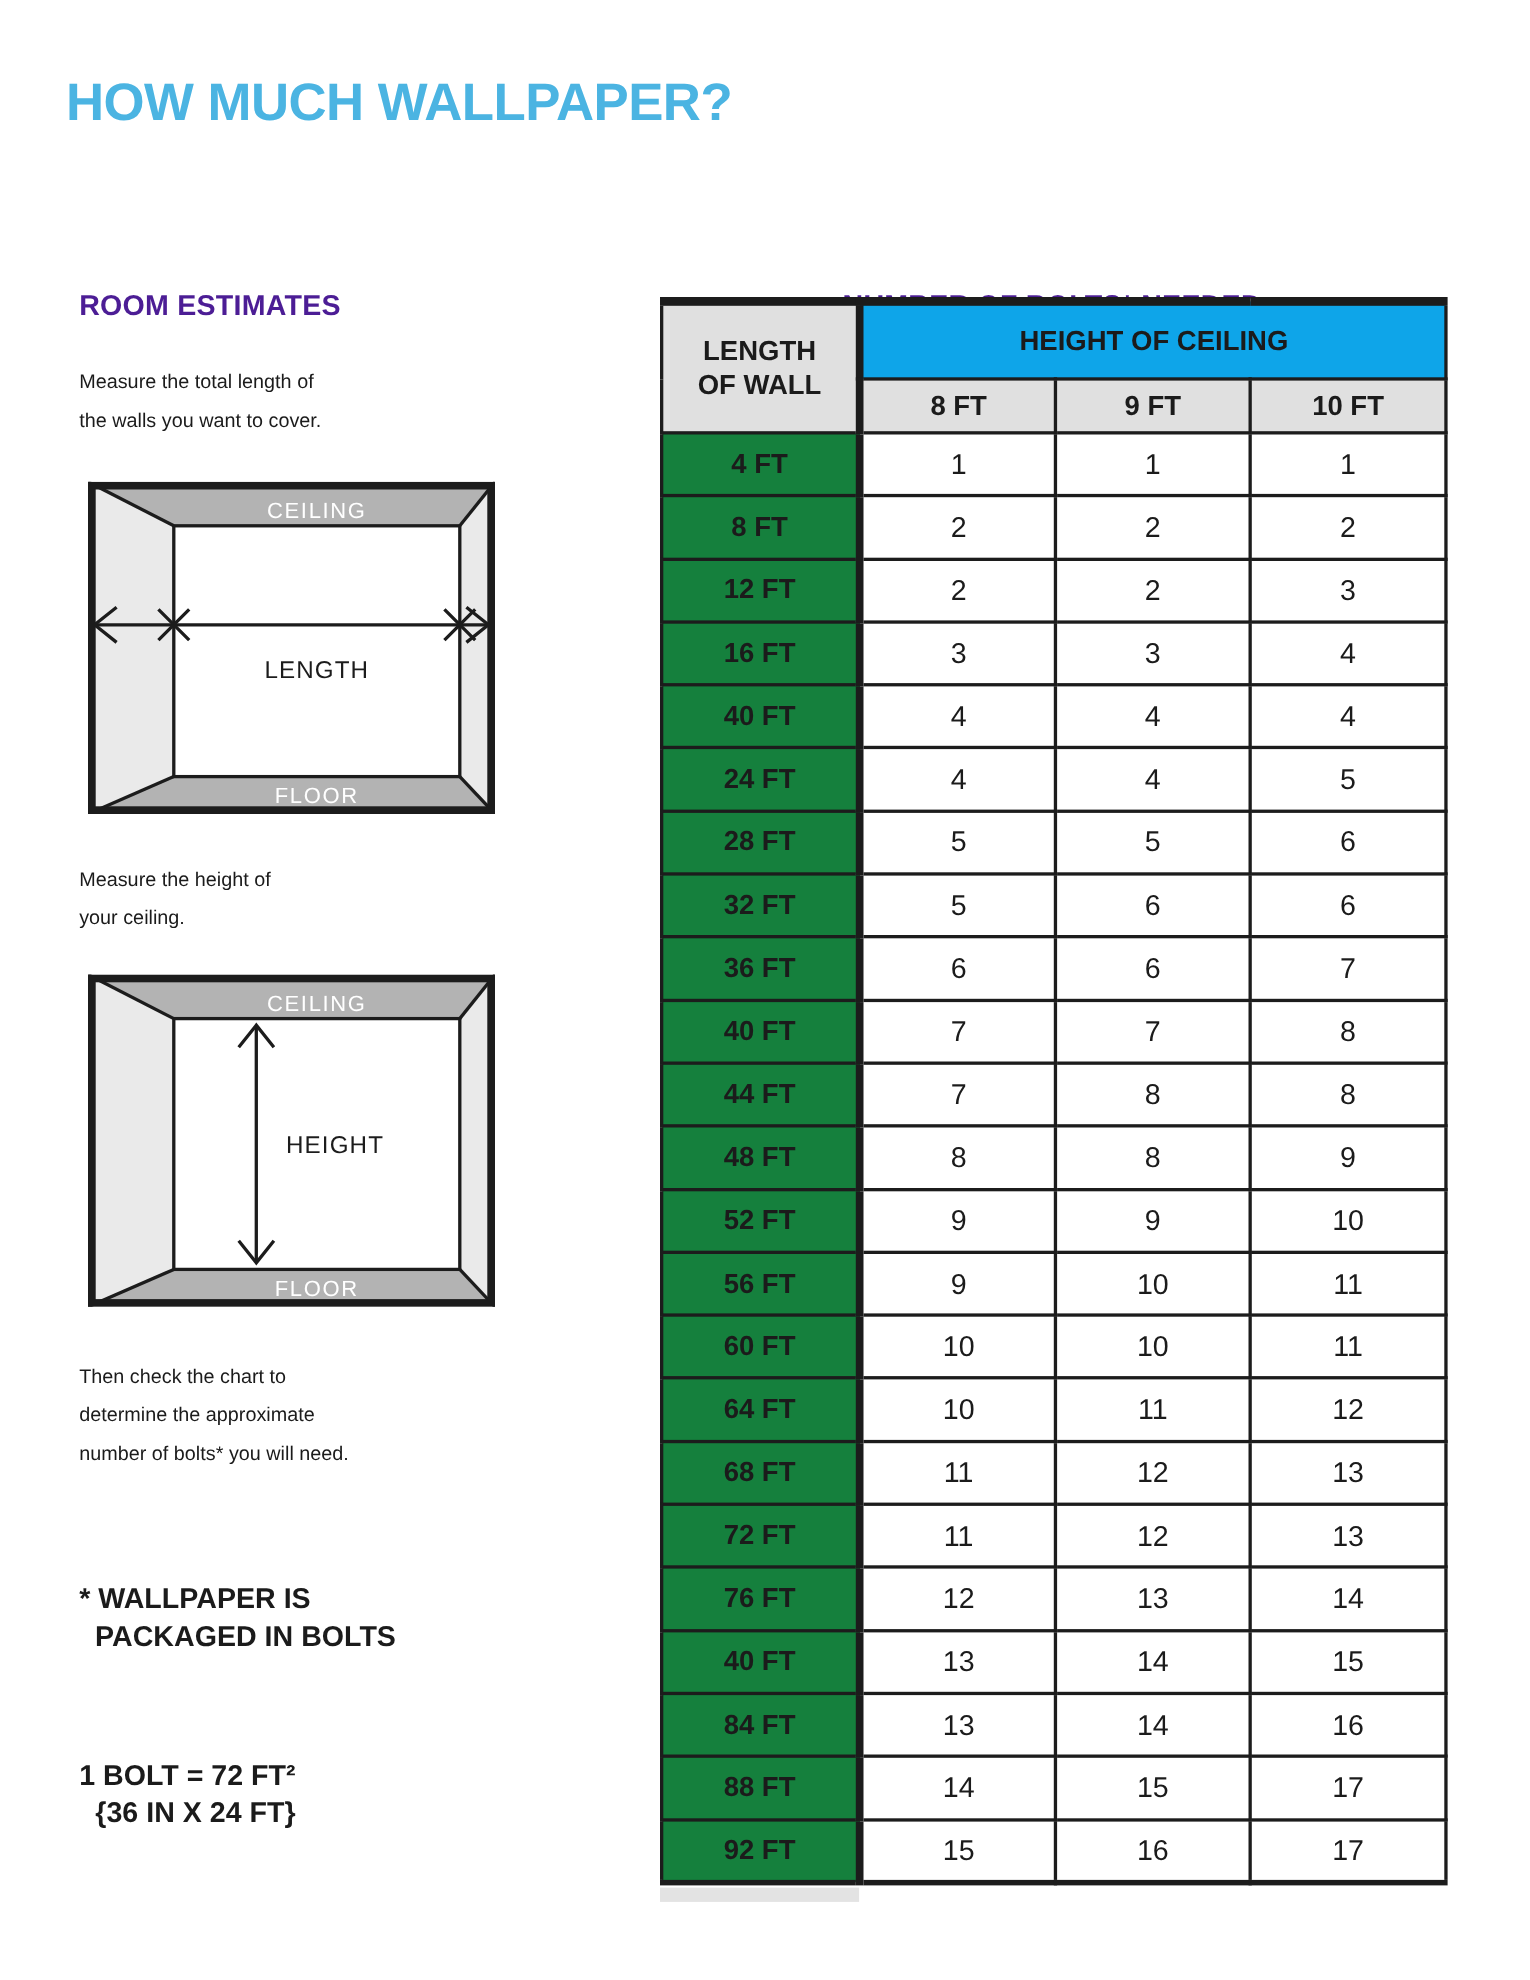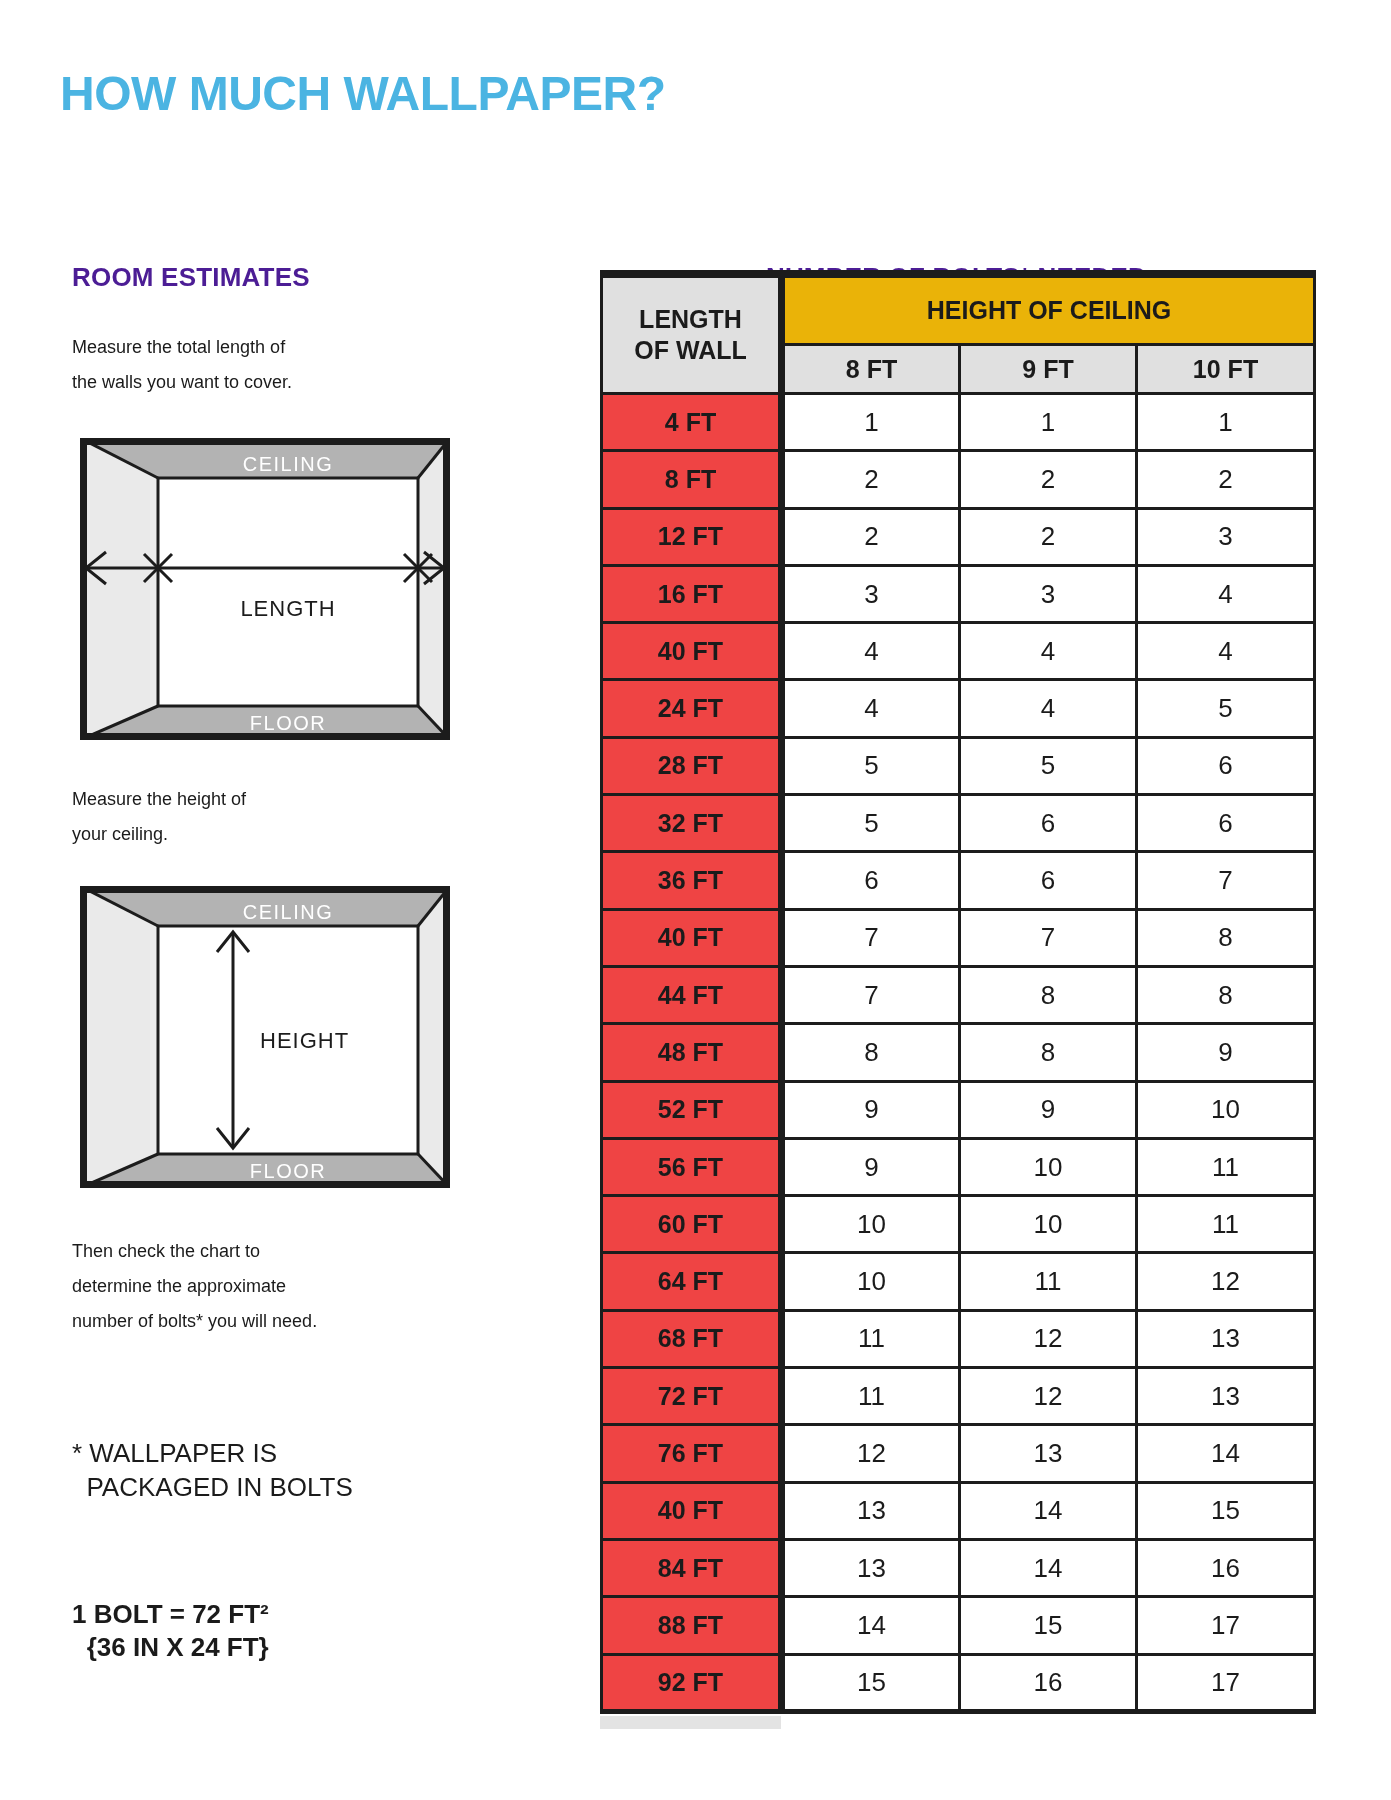--- a/index.html
+++ b/index.html
@@ -8,41 +8,41 @@
     font-family:"Liberation Sans", sans-serif;color:#1b1b1b;overflow:hidden;
   }
   .abs{position:absolute;}
   .page-title{
     left:60px;top:66px;font-size:48px;font-weight:bold;color:#4bb4e2;letter-spacing:-0.5px;
   }
   .section-heading{
     font-size:26px;font-weight:bold;color:#4c1d95;letter-spacing:0.2px;
   }
   .para{font-size:18px;line-height:35px;white-space:pre-line;}
-  .footnote{font-size:26px;font-weight:normal;line-height:34px;white-space:pre-wrap;}
+  .footnote{font-size:26px;font-weight:bold;line-height:34px;white-space:pre-wrap;}
   .bolt-def{font-size:26px;font-weight:bold;line-height:33px;white-space:pre-line;}
 
   .table-heading{left:600px;top:262px;width:713px;text-align:center;}
 
   table.bolt-table{
     left:600px;top:270px;width:713px;table-layout:fixed;border-collapse:collapse;
     border:3px solid #1c1c1c;border-top:8px solid #1c1c1c;border-bottom:5px solid #1c1c1c;
   }
   .bolt-table th,.bolt-table td{
     border:3px solid #1c1c1c;text-align:center;vertical-align:middle;padding:0;
   }
   .bolt-table th.corner{
     background:#e0e0e0;border-right:7px solid #1c1c1c;
     font-size:25px;font-weight:bold;line-height:31px;white-space:pre-line;
   }
-  .bolt-table th.group{background:#eab308;font-size:25px;font-weight:bold;height:65px;}
+  .bolt-table th.group{background:#0ea5e9;font-size:25px;font-weight:bold;height:65px;}
   .bolt-table tr.subhead th{background:#e0e0e0;font-size:25px;font-weight:bold;height:46px;}
   .bolt-table tbody tr{height:57.3px;}
   .bolt-table tbody th{
-    background:#ef4444;border-right:7px solid #1c1c1c;font-size:25px;font-weight:bold;
+    background:#15803d;border-right:7px solid #1c1c1c;font-size:25px;font-weight:bold;
   }
   .bolt-table tbody td{background:#ffffff;font-size:26px;font-weight:normal;}
   .table-strip{left:600px;top:1716px;width:181px;height:13px;background:#e3e3e3;}
 
   svg text{font-family:"Liberation Sans", sans-serif;}
   .room-label{font-size:20px;letter-spacing:1.5px;fill:#ffffff;}
   .measure-label{font-size:22px;letter-spacing:1px;fill:#1c1c1c;}
 </style>
 </head>
 <body>

